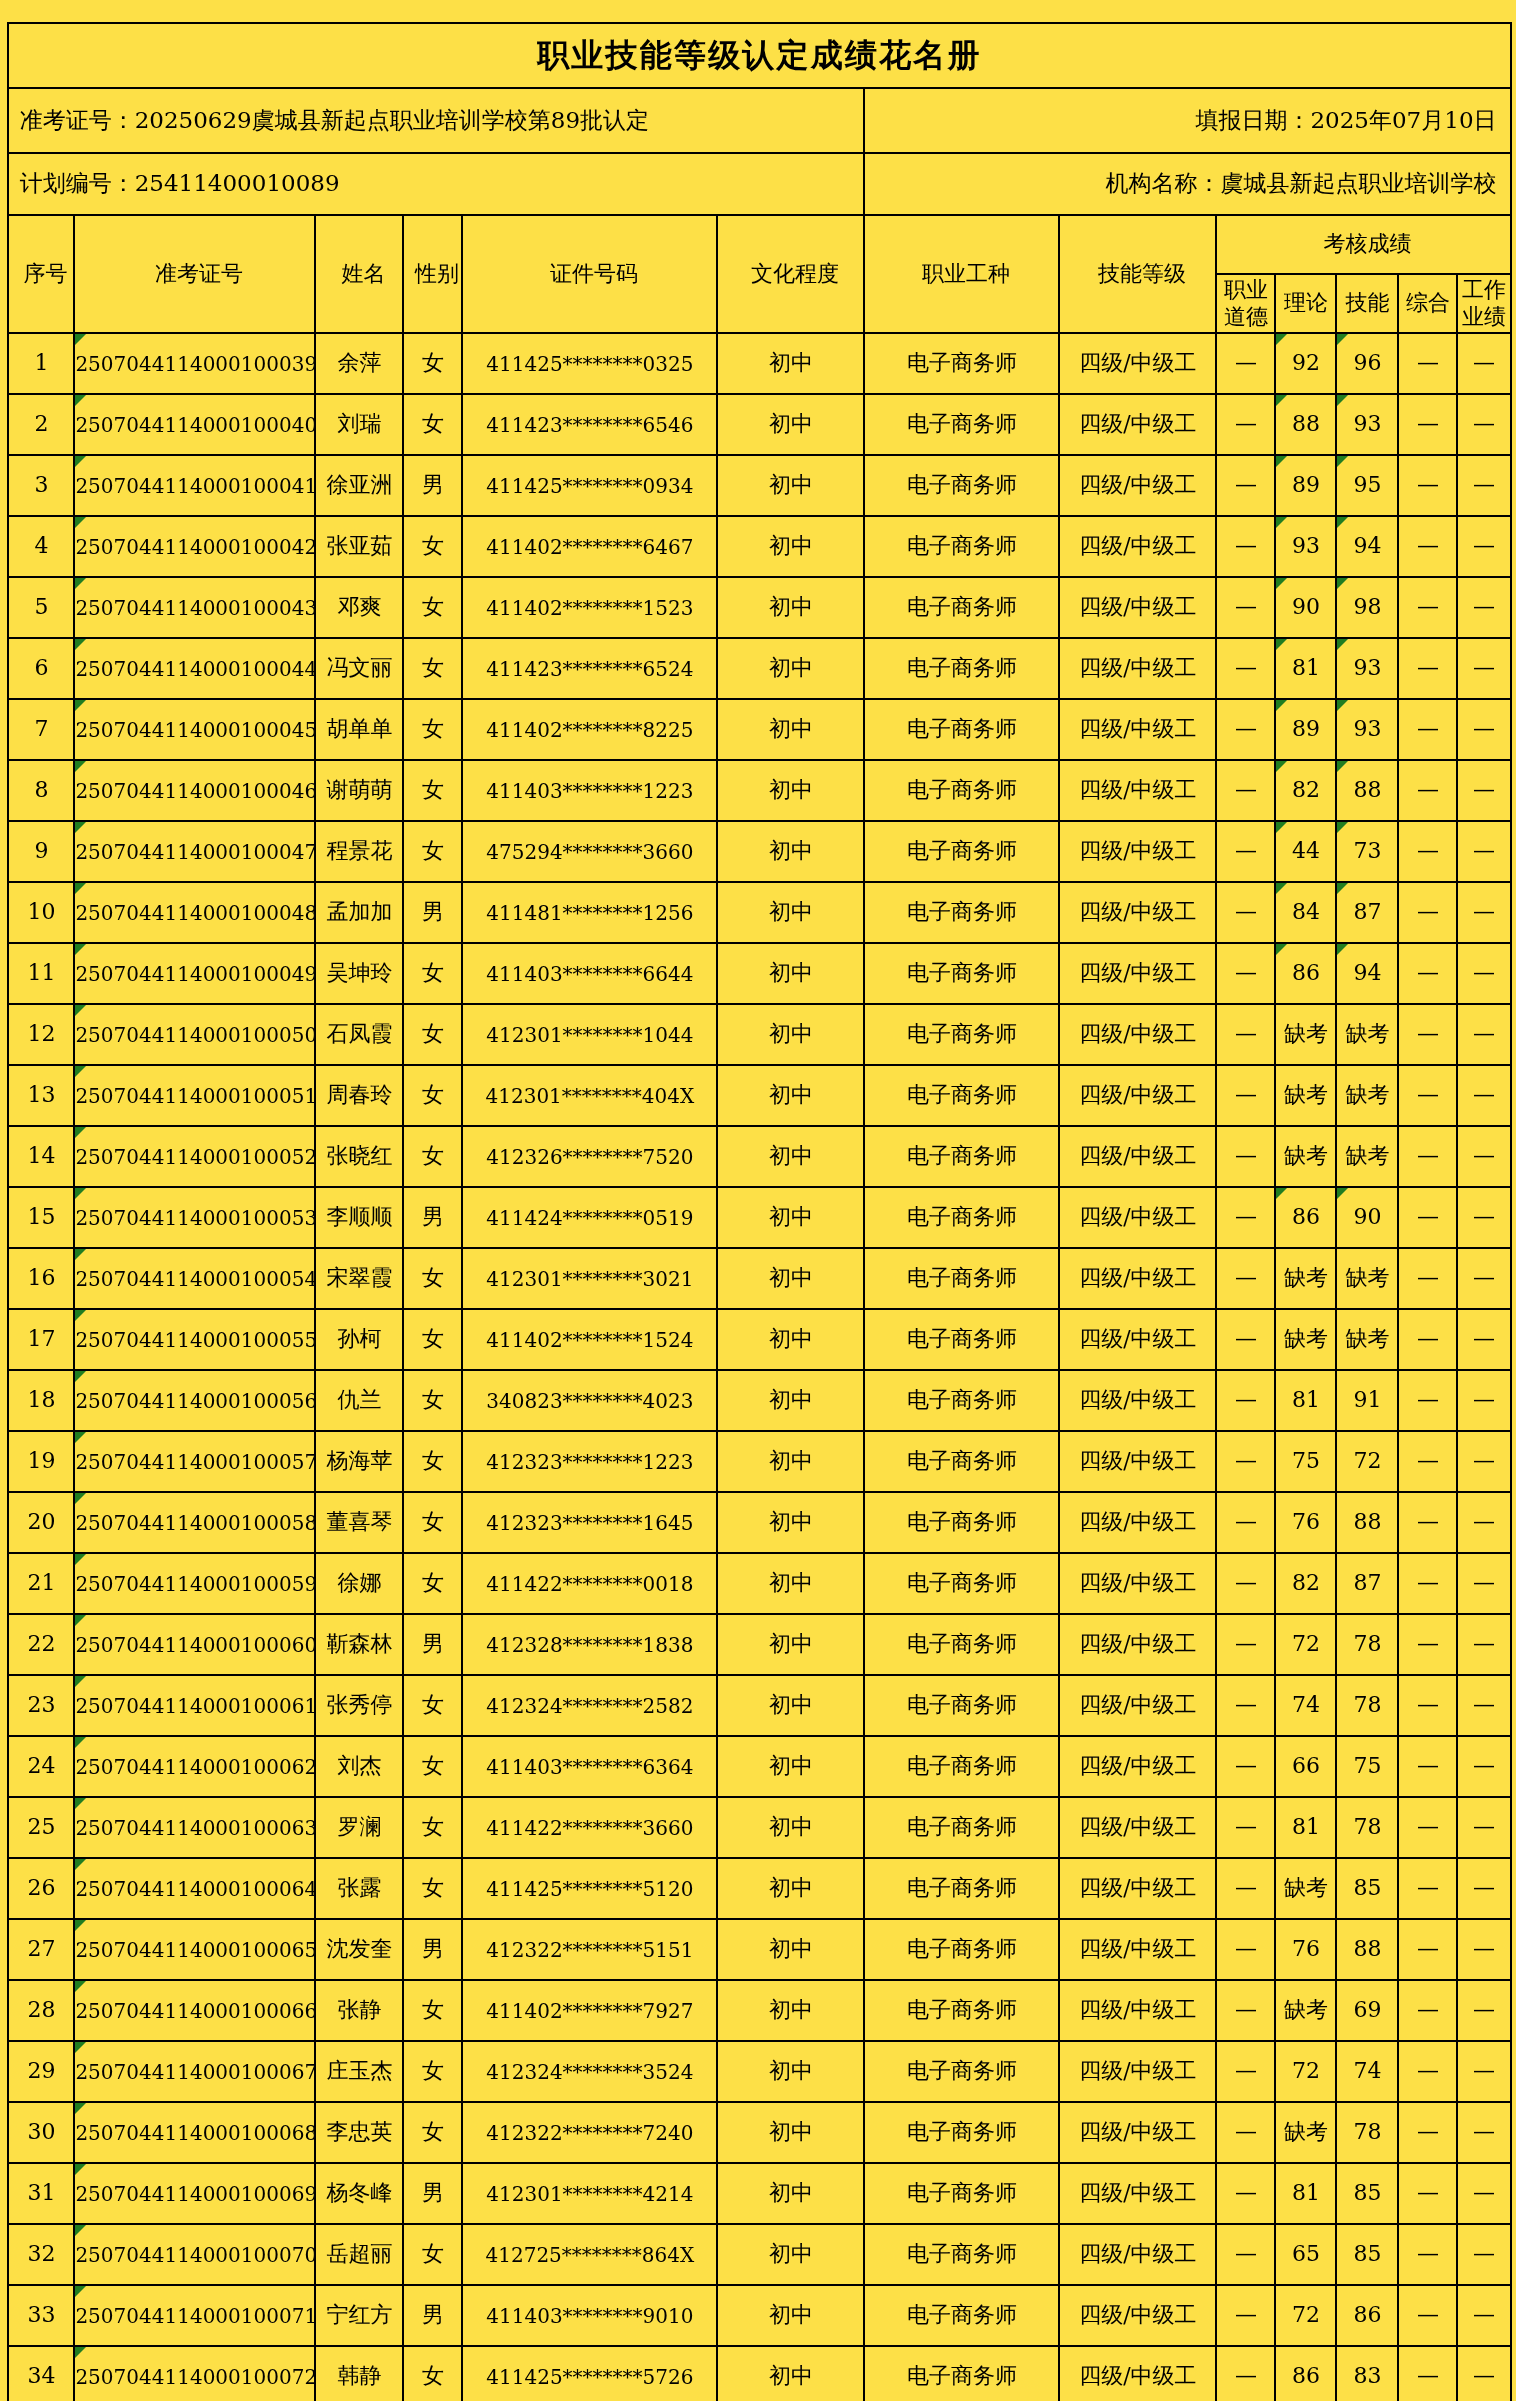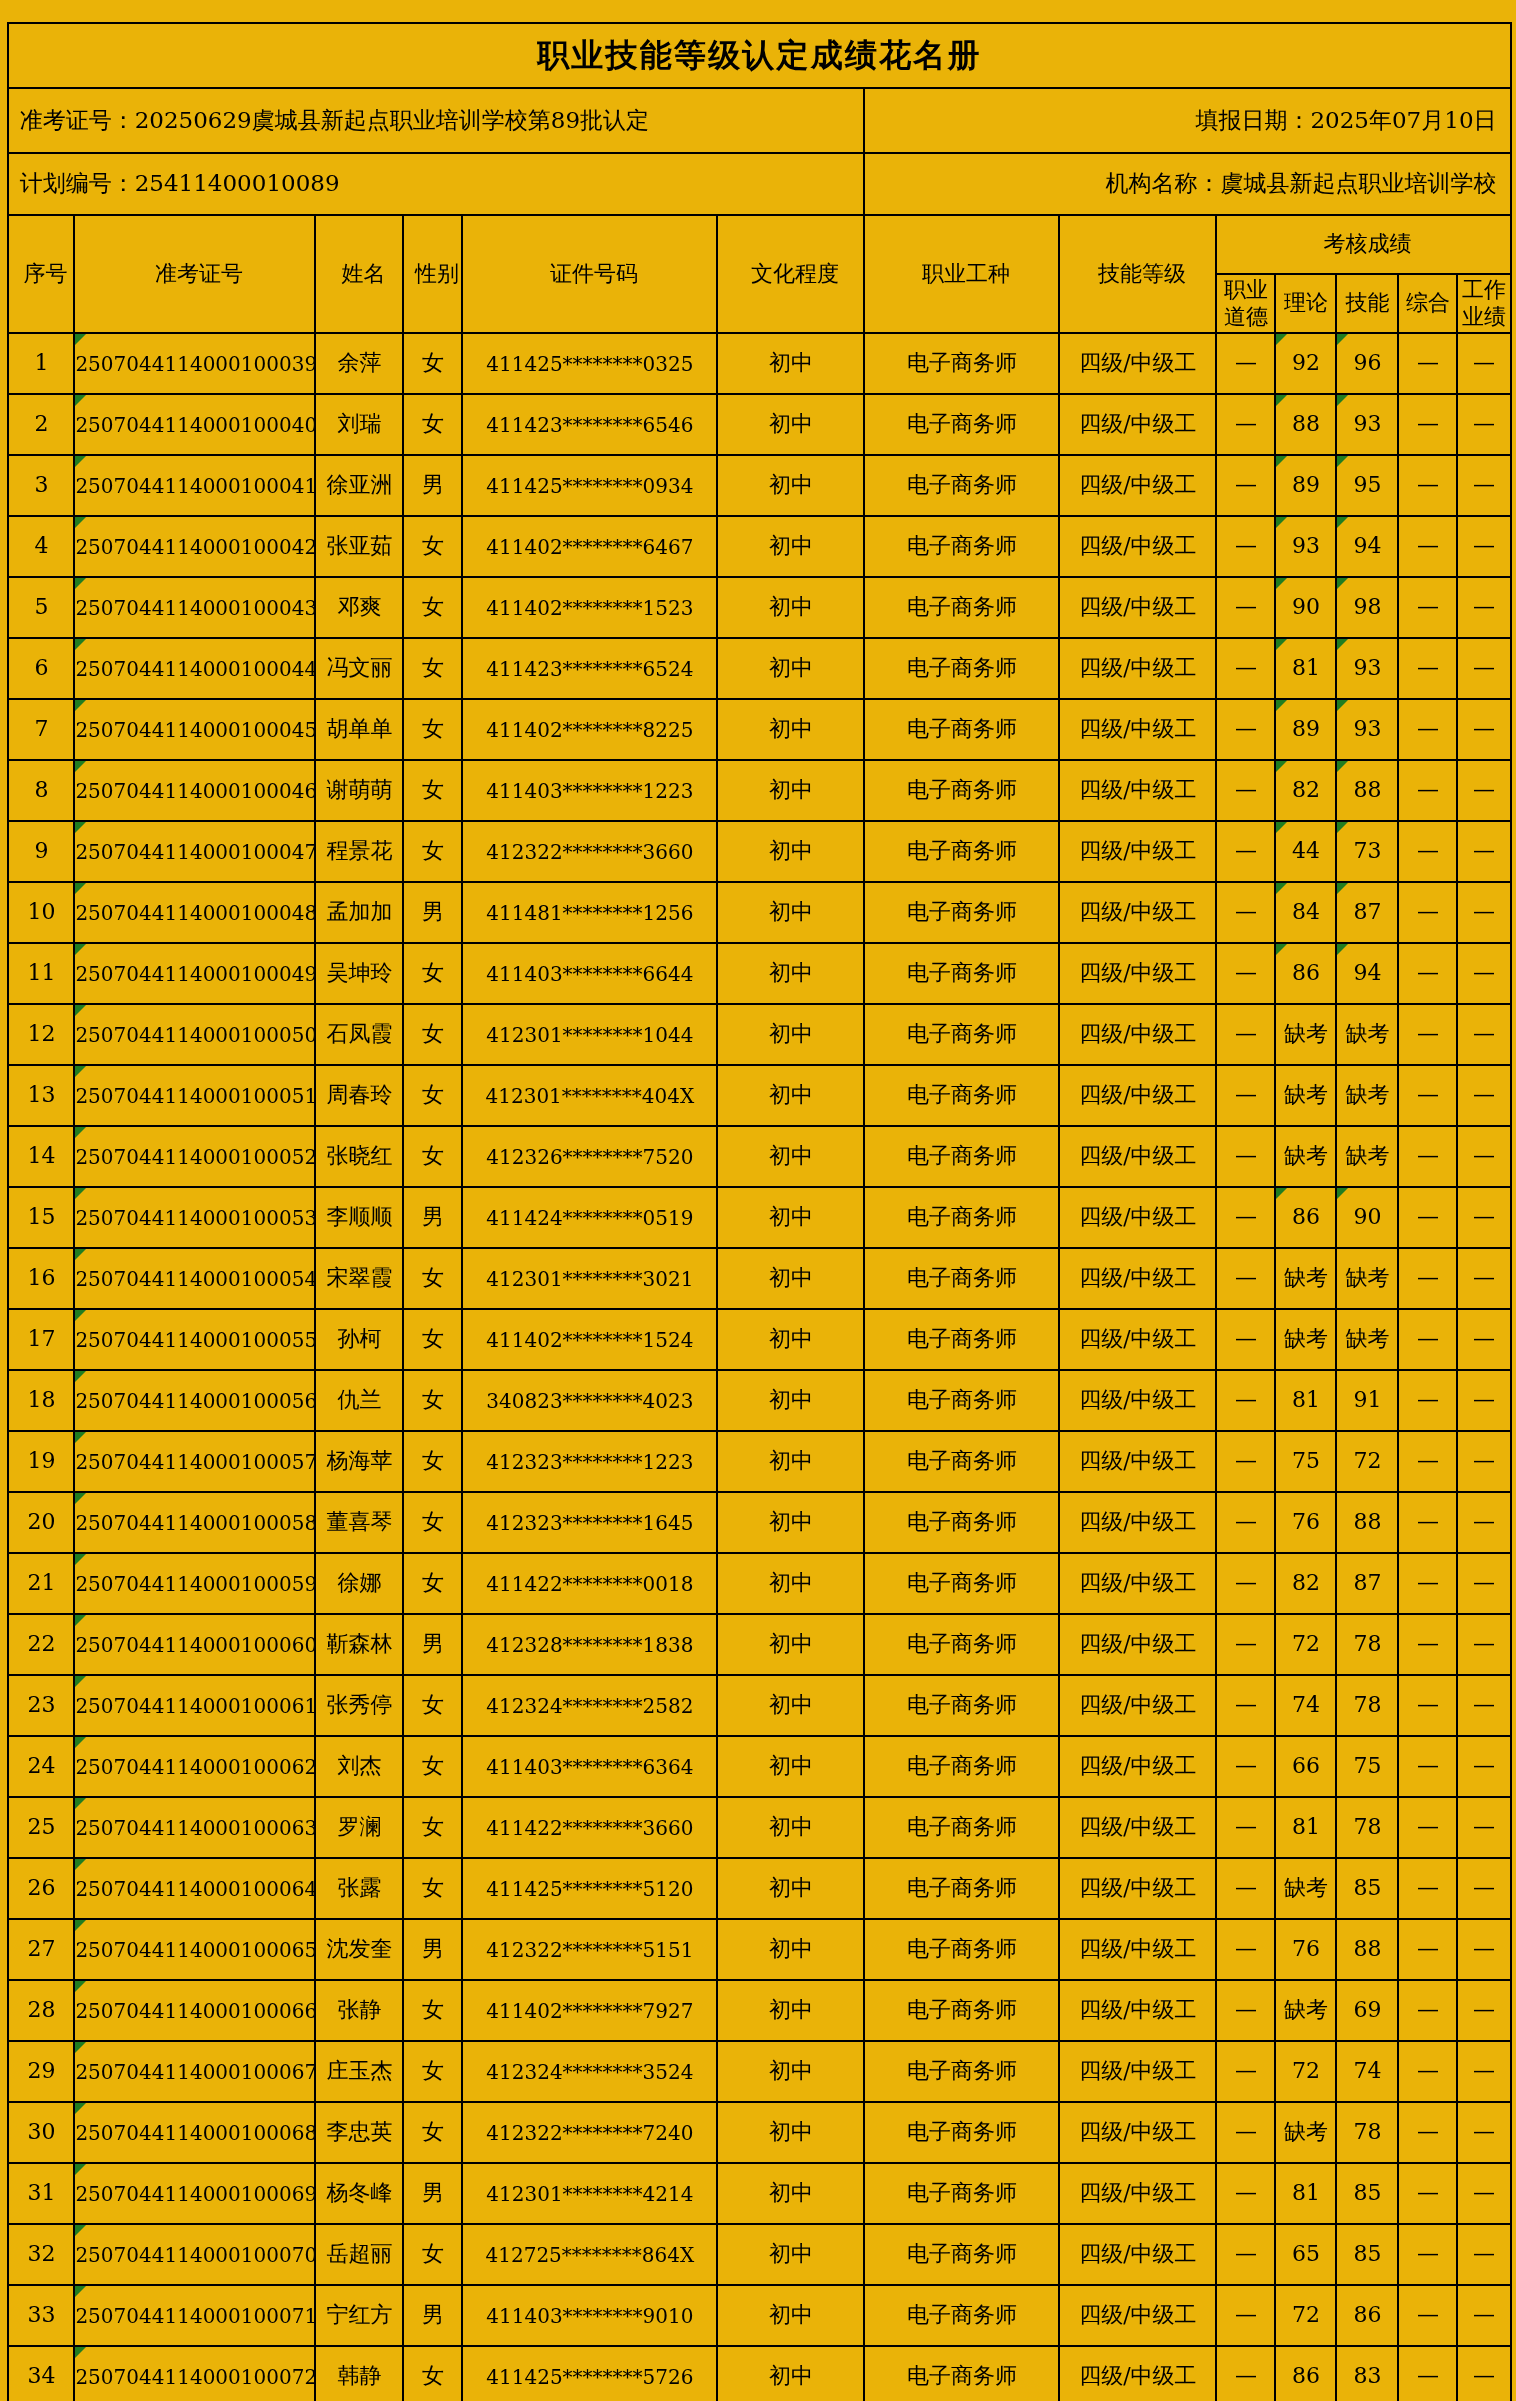--- a/index.html
+++ b/index.html
@@ -1,19 +1,19 @@
 <!DOCTYPE html>
 <html style="--tri-green: #217d21;font-size:11.8px"><head>
 <meta charset="utf-8">
 <style>
   html,body{margin:0;padding:0;background:#ffffff;}
   .page{
     position:relative;
     width:1517px;height:2401px;
-    background:#eab308;
+    background:#fde047;
     font-family:"DejaVu Serif","Liberation Serif",serif;
     color:#000;
     overflow:hidden;
   }
   table.roster{
     position:absolute;left:7.4px;top:22px;
     width:1502px;
     border-collapse:collapse;
     table-layout:fixed;
     border:2.9px solid #000;
@@ -222,21 +222,21 @@
           <td class="c-theory">82<span class="tri"></span></td>
           <td class="c-skill">88<span class="tri"></span></td>
           <td class="c-comp">—</td>
           <td class="c-work">—</td>
         </tr>
         <tr>
           <td class="c-seq">9</td>
           <td class="c-ticket">2507044114000100047<span class="tri"></span></td>
           <td class="c-name">程景花</td>
           <td class="c-gender">女</td>
-          <td class="c-id">412322********3660</td>
+          <td class="c-id">475294********3660</td>
           <td class="c-edu">初中</td>
           <td class="c-job">电子商务师</td>
           <td class="c-level">四级/中级工</td>
           <td class="c-ethics">—</td>
           <td class="c-theory">44<span class="tri"></span></td>
           <td class="c-skill">73<span class="tri"></span></td>
           <td class="c-comp">—</td>
           <td class="c-work">—</td>
         </tr>
         <tr>

